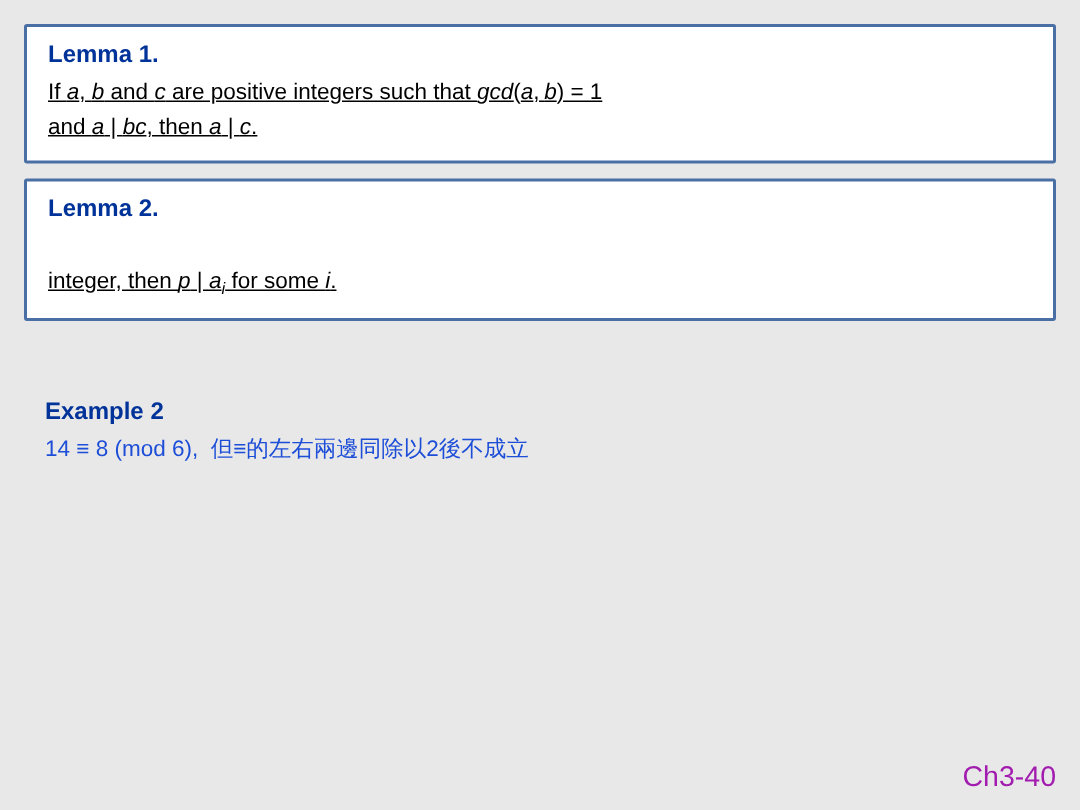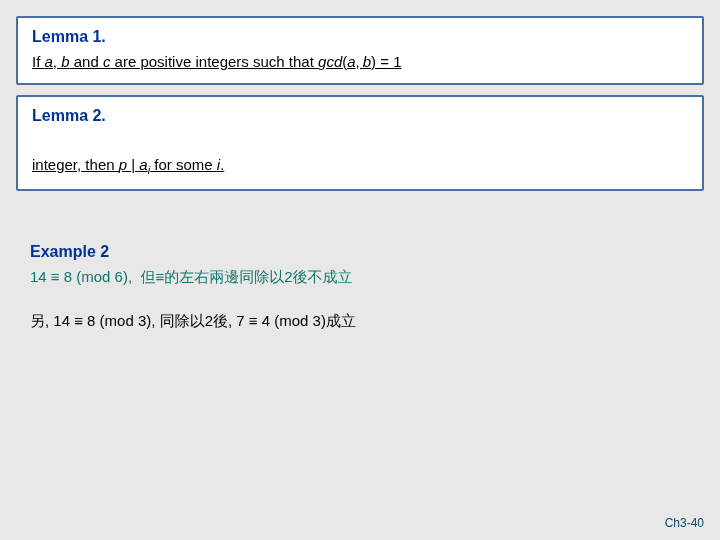--- a/index.html
+++ b/index.html
@@ -55,74 +55,72 @@
 
     .example-block .title {
       font-weight: bold;
       font-size: 16px;
       color: #003399;
       margin-bottom: 4px;
     }
 
     .example-block .content {
       font-size: 15px;
-      color: #0f766e;
+      color: #1d4ed8;
       line-height: 1.65;
     }
 
     .question-block {
       padding: 4px 14px;
       font-size: 15px;
       color: #000;
       line-height: 1.6;
     }
 
     .page-ref {
       position: absolute;
       bottom: 10px;
       right: 16px;
-      font-size: 12px;
-      color: #0c4a6e;
+      font-size: 19px;
+      color: #a21caf;
     }
 
     em {
       font-style: italic;
     }
 
     sub {
       font-size: 11px;
     }
   </style>
 </head>
 <body>
 
 <div class="main-container">
 
   <div class="lemma-box">
     <div class="title">Lemma 1.</div>
     <div class="content">
       <span>If <em>a</em>, <em>b</em> and <em>c</em> are positive integers such that <em>gcd</em>(<em>a</em>, <em>b</em>) = 1</span><br>
+      <span>and <em>a</em> | <em>bc</em>, then <em>a</em> | <em>c</em>.</span>
     </div>
   </div>
 
   <div class="lemma-box">
     <div class="title">Lemma 2.</div>
     <div class="content">
       <br>
       <span>integer, then <em>p</em> | <em>a</em><sub><em>i</em></sub> for some <em>i</em>.</span>
     </div>
   </div>
 
   <div class="example-block">
     <div class="title">Example 2</div>
     <div class="content">
       <span>14 ≡ 8 (mod 6),&nbsp; 但≡的左右兩邊同除以2後不成立</span><br>
     </div>
   </div>
 
-  <div class="question-block">
-    <span>另, 14 ≡ 8 (mod 3), 同除以2後, 7 ≡ 4 (mod 3)成立</span>
-  </div>
 
 
 </div>
 
 <div class="page-ref">Ch3-40</div>
 
 </body></html>

